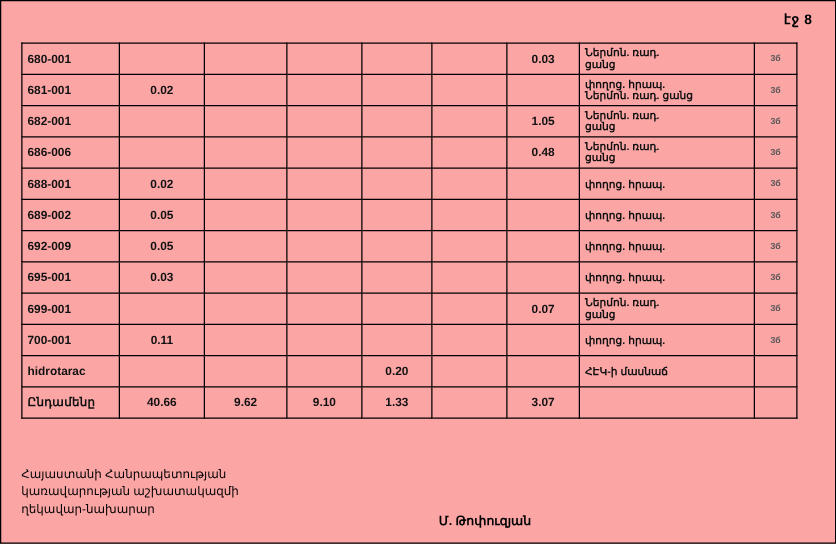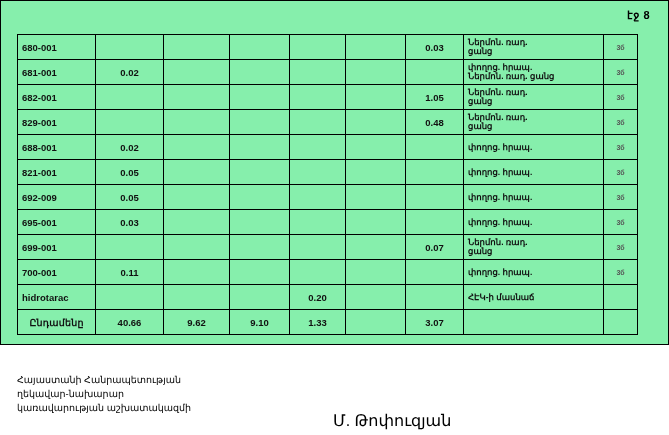--- a/index.html
+++ b/index.html
@@ -9,24 +9,24 @@
   body {
     width: 669px;
     height: 435px;
     background: #ffffff;
     font-family: "Liberation Sans", sans-serif;
     overflow: hidden;
   }
   .page {
     position: relative;
     width: 669px;
-    height: 345px;
+    height: 435px;
     box-sizing: border-box;
     border: 1px solid #000;
-    background: #86efac;
+    background: #fca5a5;
   }
   .page-label {
     position: absolute;
     top: 8px;
     right: 18px;
     font-size: 11px;
     font-weight: bold;
     color: #000;
     letter-spacing: 0.5px;
   }
@@ -84,21 +84,20 @@
     border-left: none;
     border-top: none;
     border-bottom: none;
     border-right: none;
     text-align: center;
     font-size: 7px;
     color: #555;
   }
   tr.total td {
     font-size: 9.5px;
-    text-align: center;
   }
   tr.total td.code { letter-spacing: 0.2px; }
 
   .note-two {
     display: block;
   }
 
   
   .footer {
     position: absolute;
@@ -106,23 +105,24 @@
     top: 372px;
     width: 620px;
     font-size: 9.5px;
     color: #000;
   }
   .footer .org {
     line-height: 1.45;
   }
   .footer .sign {
     position: absolute;
-    left: 316px;
+    left: 334px;
     top: 38px;
-    font-size: 16px;
+    font-size: 10px;
+    font-weight: bold;
   }
 </style>
 </head>
 <body>
 
 <div class="page">
 
   <div class="page-label">էջ 8</div>
 
   <div class="table-wrap">
@@ -179,21 +179,21 @@
           <td class="num"></td>
           <td class="num">1.05</td>
           <td class="note">
             <span class="note-two">Ներմոն. ռադ.</span>
             <span class="note-two">ցանց</span>
           </td>
           <td class="tail">3б</td>
         </tr>
 
         <tr>
-          <td class="code">829-001</td>
+          <td class="code">686-006</td>
           <td class="num"></td>
           <td class="num"></td>
           <td class="num"></td>
           <td class="num"></td>
           <td class="num"></td>
           <td class="num">0.48</td>
           <td class="note">
             <span class="note-two">Ներմոն. ռադ.</span>
             <span class="note-two">ցանց</span>
           </td>
@@ -209,21 +209,21 @@
           <td class="num"></td>
           <td class="num"></td>
           <td class="note">
             <span class="note-two">փողոց. հրապ.</span>
             <span class="note-two"></span>
           </td>
           <td class="tail">3б</td>
         </tr>
 
         <tr>
-          <td class="code">821-001</td>
+          <td class="code">689-002</td>
           <td class="num">0.05</td>
           <td class="num"></td>
           <td class="num"></td>
           <td class="num"></td>
           <td class="num"></td>
           <td class="num"></td>
           <td class="note">
             <span class="note-two">փողոց. հրապ.</span>
             <span class="note-two"></span>
           </td>
@@ -318,19 +318,19 @@
           <td class="tail"></td>
         </tr>
 
       </tbody>
     </table>
   </div>
 
   <div class="footer">
     <div class="org">
       <div>Հայաստանի Հանրապետության</div>
+      <div>կառավարության աշխատակազմի</div>
       <div>ղեկավար-նախարար</div>
-      <div>կառավարության աշխատակազմի</div>
     </div>
     <div class="sign">Մ. Թոփուզյան</div>
   </div>
 
 </div>
 
 </body></html>

